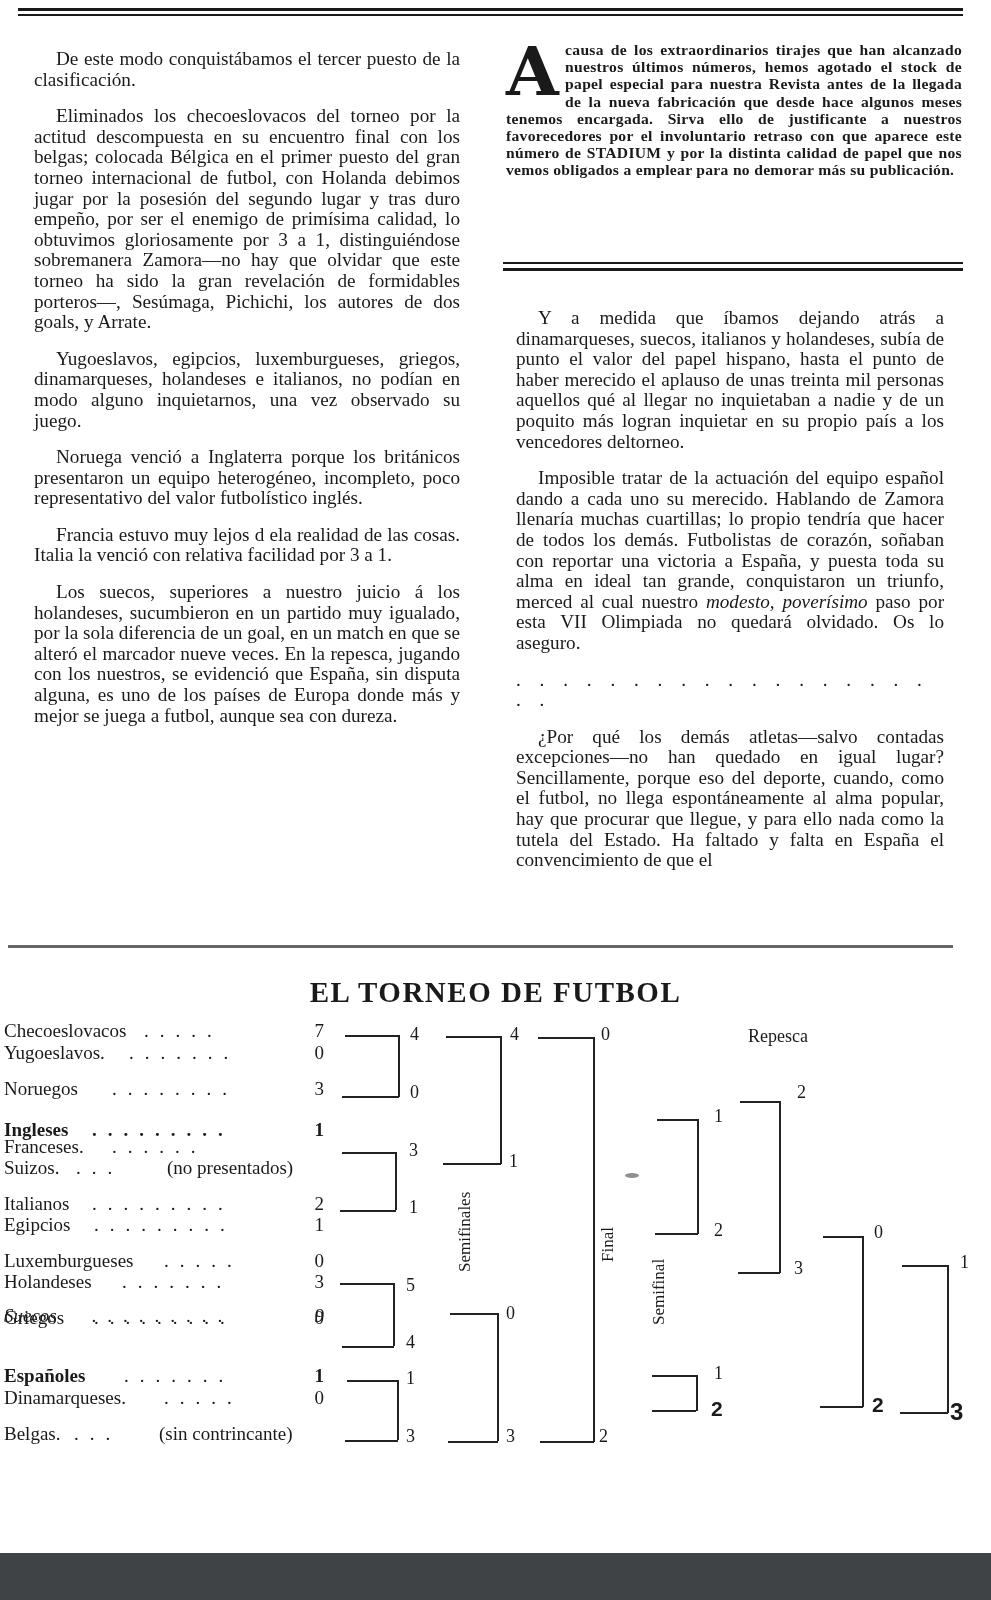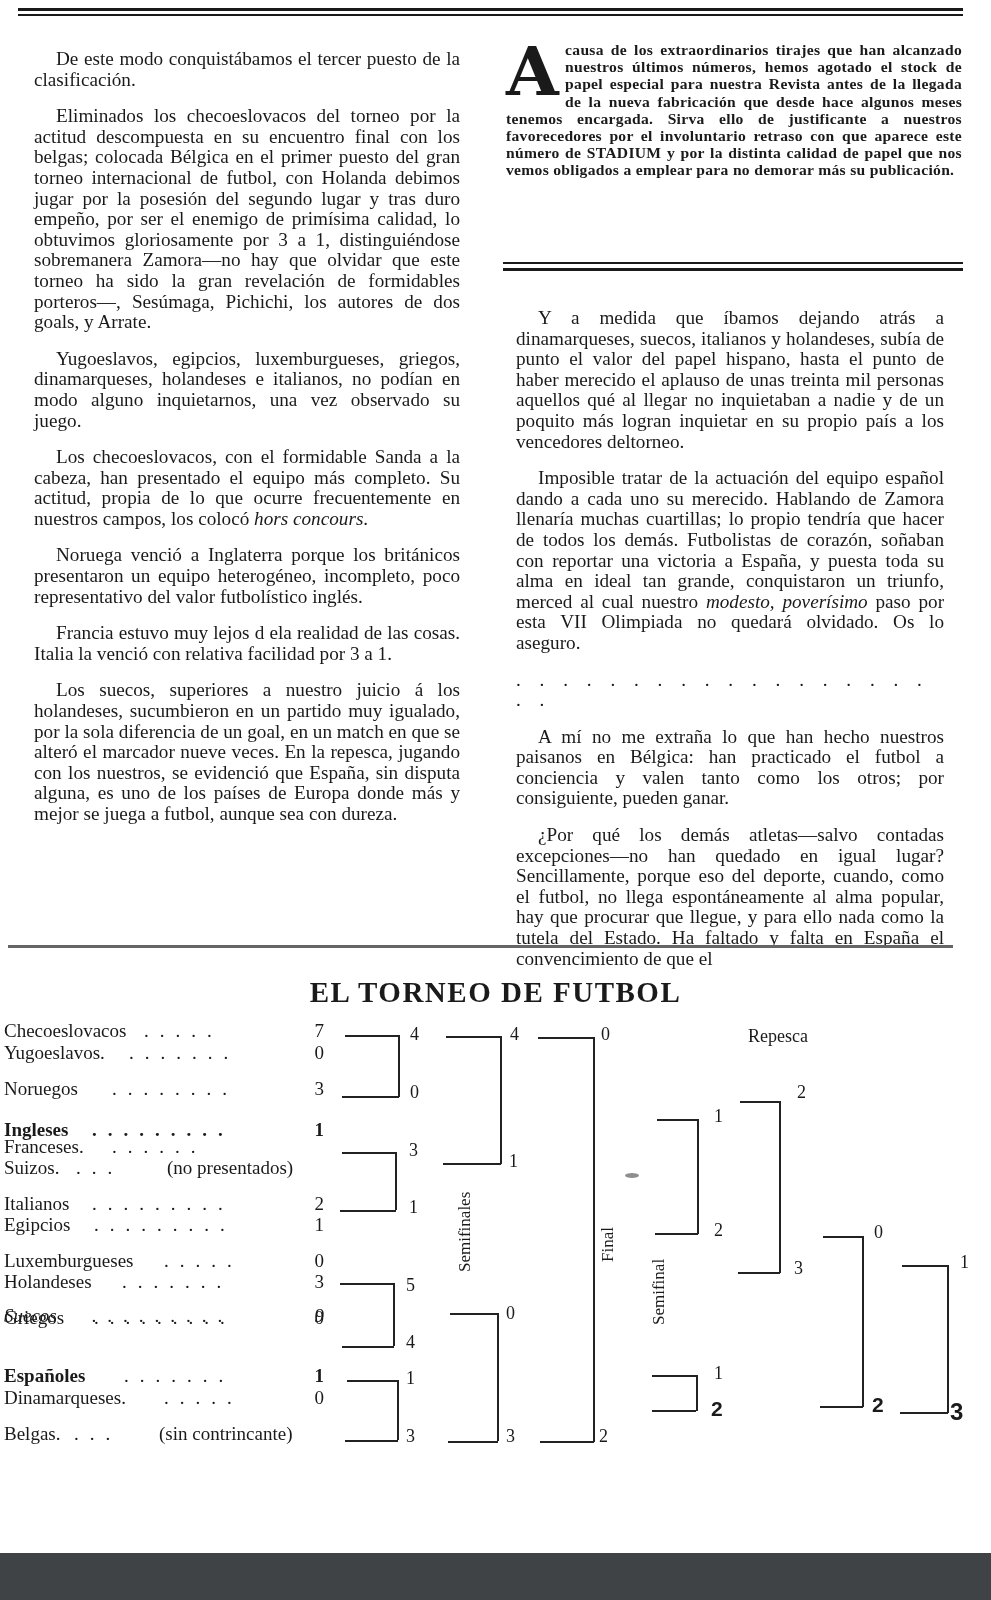--- a/index.html
+++ b/index.html
@@ -34,38 +34,36 @@
 </head>
 <body>
 
 <div class="rule" style="left:18px;top:8px;width:945px;height:3px;"></div>
 <div class="rule" style="left:18px;top:14px;width:945px;height:1.5px;"></div>
 
 <div class="col col-left">
   <p>De este modo conquistábamos el tercer puesto de la clasificación.</p>
   <p>Eliminados los checoeslovacos del torneo por la actitud descompuesta en su encuentro final con los belgas; colocada Bélgica en el primer puesto del gran torneo internacional de futbol, con Holanda debimos jugar por la posesión del segundo lugar y tras duro empeño, por ser el enemigo de primísima calidad, lo obtuvimos gloriosamente por 3 a 1, distinguiéndose sobremanera Zamora—no hay que olvidar que este torneo ha sido la gran revelación de formidables porteros—, Sesúmaga, Pichichi, los autores de dos goals, y Arrate.</p>
   <p>Yugoeslavos, egipcios, luxemburgueses, griegos, dinamarqueses, holandeses e italianos, no podían en modo alguno inquietarnos, una vez observado su juego.</p>
-  <p><span>Los checoeslovacos, con el formidable Sanda a la cabeza, han presentado el equipo más completo. Su actitud, propia de lo que ocurre frecuentemente en nuestros campos, los colocó </span><i>hors concours</i><span>.</span></p>
   <p>Noruega venció a Inglaterra porque los británicos presentaron un equipo heterogéneo, incompleto, poco representativo del valor futbolístico inglés.</p>
   <p>Francia estuvo muy lejos d ela realidad de las cosas. Italia la venció con relativa facilidad por 3 a 1.</p>
   <p>Los suecos, superiores a nuestro juicio á los holandeses, sucumbieron en un partido muy igualado, por la sola diferencia de un goal, en un match en que se alteró el marcador nueve veces. En la repesca, jugando con los nuestros, se evidenció que España, sin disputa alguna, es uno de los países de Europa donde más y mejor se juega a futbol, aunque sea con dureza.</p>
 </div>
 
 <div class="notice">
   <span class="dropcap">A</span>
   <span>causa de los extraordinarios tirajes que han alcanzado nuestros últimos números, hemos agotado el stock de papel especial para nuestra Revista antes de la llegada de la nueva fabricación que desde hace algunos meses tenemos encargada. Sirva ello de justificante a nuestros favorecedores por el involuntario retraso con que aparece este número de STADIUM y por la distinta calidad de papel que nos vemos obligados a emplear para no demorar más su publicación.</span>
 </div>
 <div class="rule" style="left:503px;top:262px;width:460px;height:1.5px;"></div>
 <div class="rule" style="left:503px;top:268px;width:460px;height:3px;"></div>
 
 <div class="col col-right">
   <p>Y a medida que íbamos dejando atrás a dinamarqueses, suecos, italianos y holandeses, subía de punto el valor del papel hispano, hasta el punto de haber merecido el aplauso de unas treinta mil personas aquellos qué al llegar no inquietaban a nadie y de un poquito más logran inquietar en su propio país a los vencedores deltorneo.</p>
   <p><span>Imposible tratar de la actuación del equipo español dando a cada uno su merecido. Hablando de Zamora llenaría muchas cuartillas; lo propio tendría que hacer de todos los demás. Futbolistas de corazón, soñaban con reportar una victoria a España, y puesta toda su alma en ideal tan grande, conquistaron un triunfo, merced al cual nuestro </span><i>modesto, poverísimo</i><span> paso por esta VII Olimpiada no quedará olvidado. Os lo aseguro.</span></p>
   <p class="noind" style="letter-spacing:7px;text-align:left;">. . . . . . . . . . . . . . . . . . . .</p>
-  <p>A mí no me extraña lo que han hecho nuestros paisanos en Bélgica: han practicado el futbol a conciencia y valen tanto como los otros; por consiguiente, pueden ganar.</p>
   <p>¿Por qué los demás atletas—salvo contadas excepciones—no han quedado en igual lugar? Sencillamente, porque eso del deporte, cuando, como el futbol, no llega espontáneamente al alma popular, hay que procurar que llegue, y para ello nada como la tutela del Estado. Ha faltado y falta en España el convencimiento de que el</p>
 </div>
 
 <div class="rule" style="left:8px;top:945px;width:945px;height:3px;background:#666;"></div>
 
 <div class="title">EL TORNEO DE FUTBOL</div>
 
 <div>
 
   <div class="team" style="top:1021px;"><span class="nm">Checoeslovacos</span><span class="dl">.....</span><span class="sc">7</span></div>

